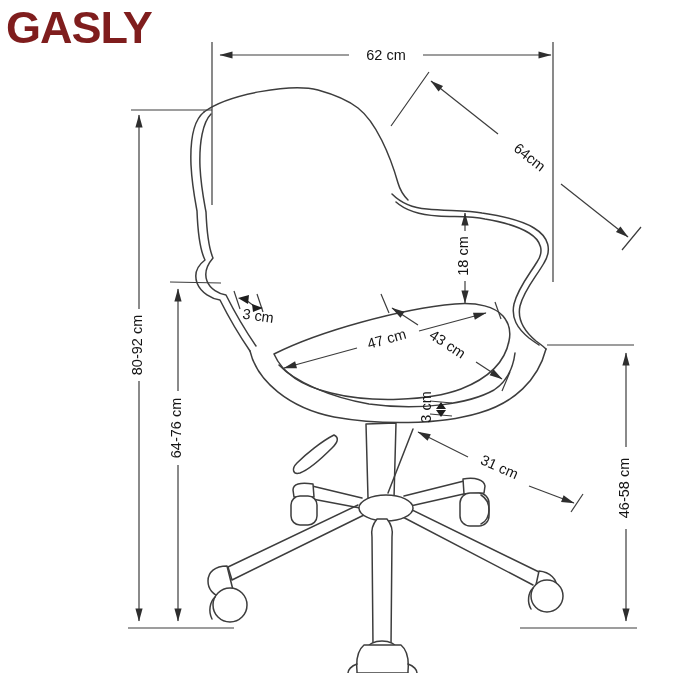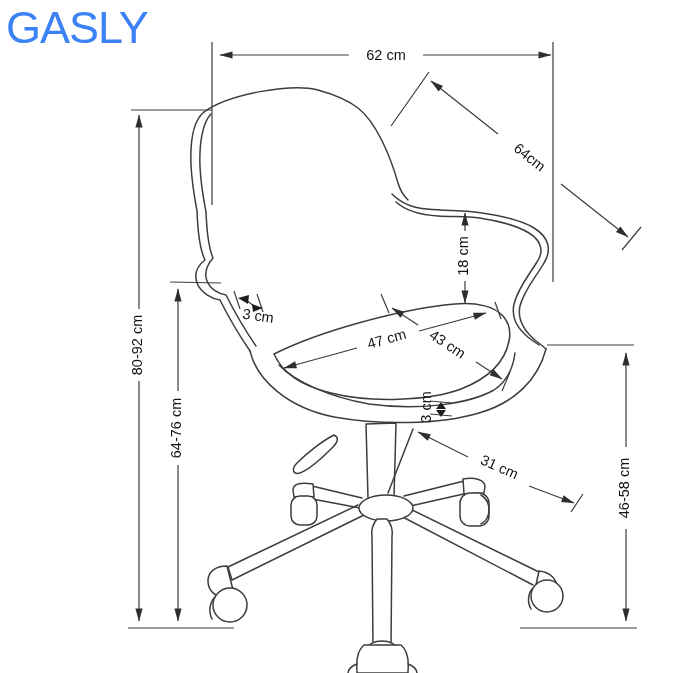--- a/index.html
+++ b/index.html
@@ -3,21 +3,21 @@
 <meta charset="utf-8">
 <style>
   html,body{margin:0;padding:0;}
   body{
     width:673px;height:673px;background:#ffffff;overflow:hidden;
     font-family:"Liberation Sans", sans-serif;position:relative;
   }
   .canvas{position:absolute;inset:0;width:673px;height:673px;}
   h1.title{
     position:absolute;left:6px;top:2px;margin:0;
-    font-size:45px;font-weight:400;letter-spacing:-1px;color:#3b82f6;
+    font-size:45px;font-weight:700;letter-spacing:-1px;color:#7f1d1d;
     font-family:"Liberation Sans", sans-serif;
   }
   svg{position:absolute;left:0;top:0;}
   .art{fill:none;stroke:#3d3d3d;stroke-width:1.5;stroke-linecap:round;stroke-linejoin:round;}
   .artw{fill:#ffffff;stroke:#3d3d3d;stroke-width:1.5;stroke-linecap:round;stroke-linejoin:round;}
   .dln{fill:none;stroke:#3c3c3c;stroke-width:1.2;stroke-linecap:butt;}
   .blob{fill:#1d1d1d;stroke:none;}
   .dtx{font-family:"Liberation Sans", sans-serif;font-size:14.5px;fill:#141414;}
 </style>
 </head>

